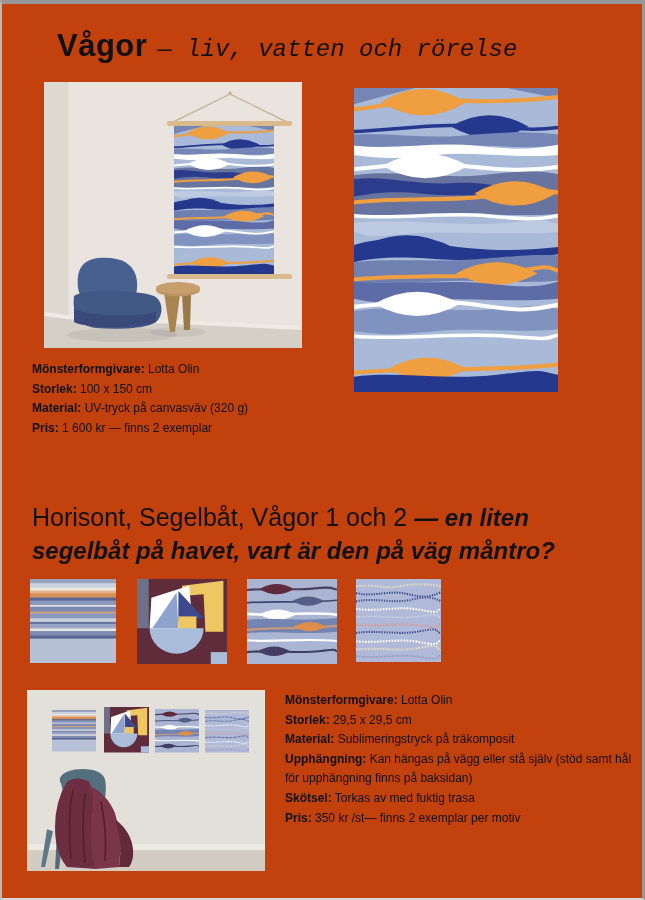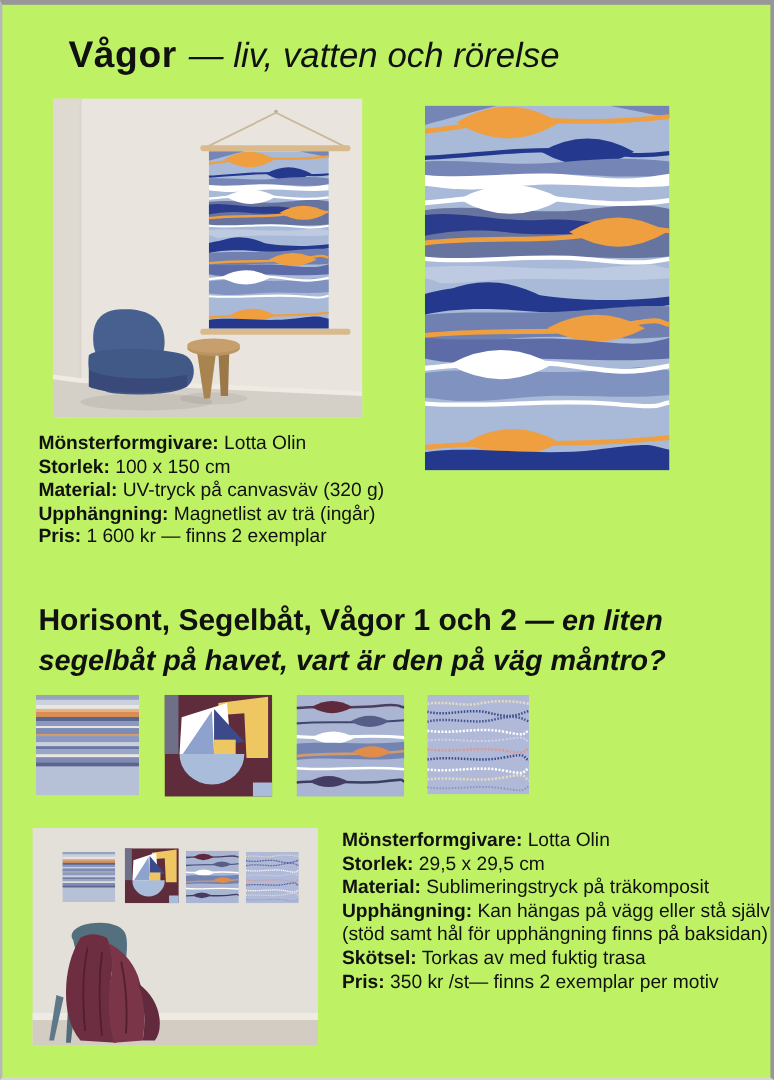--- a/index.html
+++ b/index.html
@@ -1,30 +1,30 @@
 <!DOCTYPE html>
 <html lang="sv"><head>
 <meta charset="utf-8">
 <style>
   html,body{margin:0;padding:0;background:#ffffff;}
   .page{
     position:relative;width:645px;height:900px;box-sizing:border-box;
-    background:#bef264;overflow:hidden;
+    background:#c2410c;overflow:hidden;
     border-top:4px solid #979797;border-right:3px solid #979797;
     border-left:2px solid #b8b8b8;border-bottom:2px solid #d6d6d6;
     font-family:"Liberation Sans","DejaVu Sans",sans-serif;color:#111;
   }
   .abs{position:absolute;}
   .title-row{left:55px;top:24px;display:flex;align-items:baseline;gap:10px;white-space:nowrap;}
   .title-row h1{margin:0;font-size:31px;font-weight:bold;letter-spacing:.5px;}
-  .title-row .sub{font-size:29px;font-style:italic;}
+  .title-row .sub{font-size:24px;font-style:italic;font-family:Liberation Mono, monospace;}
   .h2block{left:30px;top:497px;width:574px;font-size:25px;line-height:33px;margin:0;}
-  .h2block b{font-weight:bold;text-align:right;}
+  .h2block b{font-weight:normal;text-align:right;}
   .h2block i{font-weight:bold;font-style:italic;font-size:24px;}
-  .details{font-size:16px;line-height:19.6px;}
+  .details{font-size:12px;line-height:19.6px;}
   .details p{margin:0;}
   .details b{font-weight:bold;}
   .details1{left:30px;top:356px;width:342px;}
   .details2{left:283px;top:687px;width:358px;}
   figure{margin:0;padding:0;}
   .fig1{left:42px;top:78px;width:258px;height:266px;}
   .fig2{left:352px;top:84px;width:204px;height:304px;}
   .fig3{left:25px;top:686px;width:238px;height:181px;}
   .thumb{top:575px;}
   .t1{left:28px;width:86px;height:84px;}
@@ -175,21 +175,20 @@
   <figure class="abs fig2">
     <svg viewBox="0 0 200 300" preserveAspectRatio="none">
       <use href="#pat-vagor" width="200" height="300"></use>
     </svg>
   </figure>
 
   <div class="abs details details1">
     <p><b>Mönsterformgivare:</b><span> Lotta Olin</span></p>
     <p><b>Storlek:</b><span> 100 x 150 cm</span></p>
     <p><b>Material:</b><span> UV-tryck på canvasväv (320 g)</span></p>
-    <p><b>Upphängning:</b><span> Magnetlist av trä (ingår)</span></p>
     <p><b>Pris:</b><span> 1 600 kr — finns 2 exemplar</span></p>
   </div>
 
   <p class="abs h2block">
     <b>Horisont, Segelbåt, Vågor 1 och 2</b>
     <i>— en liten segelbåt på havet, vart är den på väg måntro?</i>
   </p>
 
   <figure class="abs thumb t1">
     <svg viewBox="0 0 100 100" preserveAspectRatio="none">

